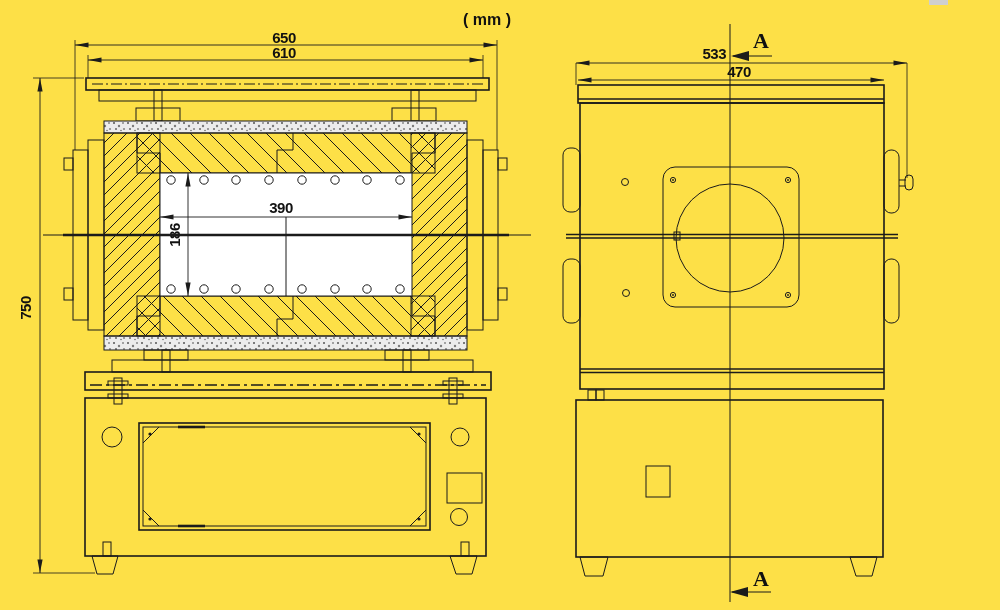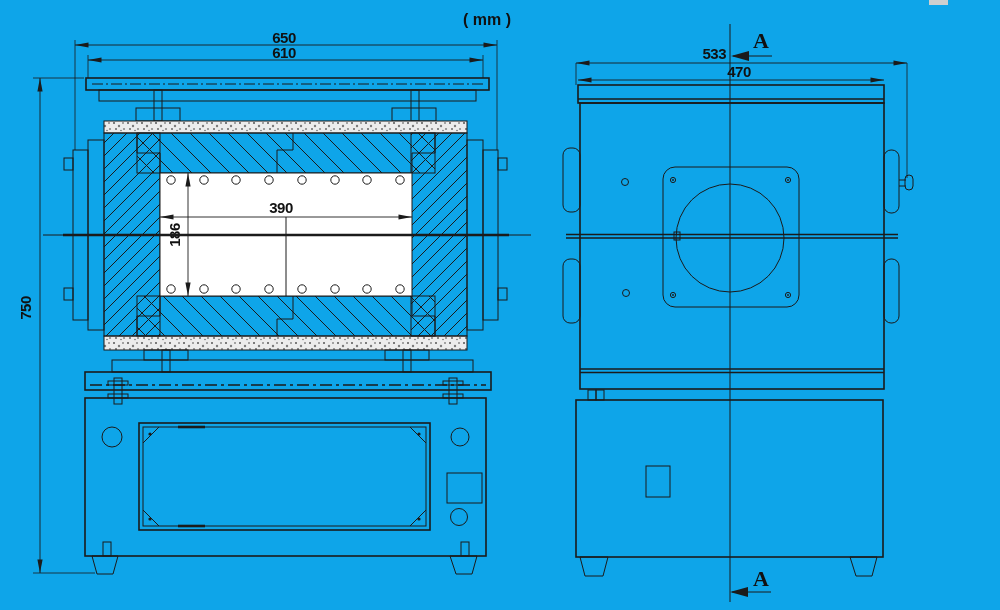--- a/index.html
+++ b/index.html
@@ -1,16 +1,16 @@
 <!DOCTYPE html>
 <html><head>
 <meta charset="utf-8">
 <style>
   html,body{margin:0;padding:0;background:#ffffff;}
-  .canvas{position:relative;width:1000px;height:610px;background:#0ea5e9;overflow:hidden;
+  .canvas{position:relative;width:1000px;height:610px;background:#fde047;overflow:hidden;
           font-family:"Liberation Sans",sans-serif;}
   svg{position:absolute;left:0;top:0;}
   .ln{stroke:#1b1b1b;stroke-width:1;fill:none;}
   .ln2{stroke:#1b1b1b;stroke-width:1.6;fill:none;}
   .ln3{stroke:#1b1b1b;stroke-width:2.6;fill:none;}
   .dim{stroke:#1b1b1b;stroke-width:0.9;fill:none;}
   .ext{stroke:#1b1b1b;stroke-width:0.8;fill:none;}
   .dimtxt{font-family:"Liberation Sans",sans-serif;font-weight:bold;font-size:15px;
           fill:#111;letter-spacing:-0.5px;}
   .sectxt{font-family:"Liberation Serif",serif;font-weight:bold;font-size:22px;fill:#111;}

